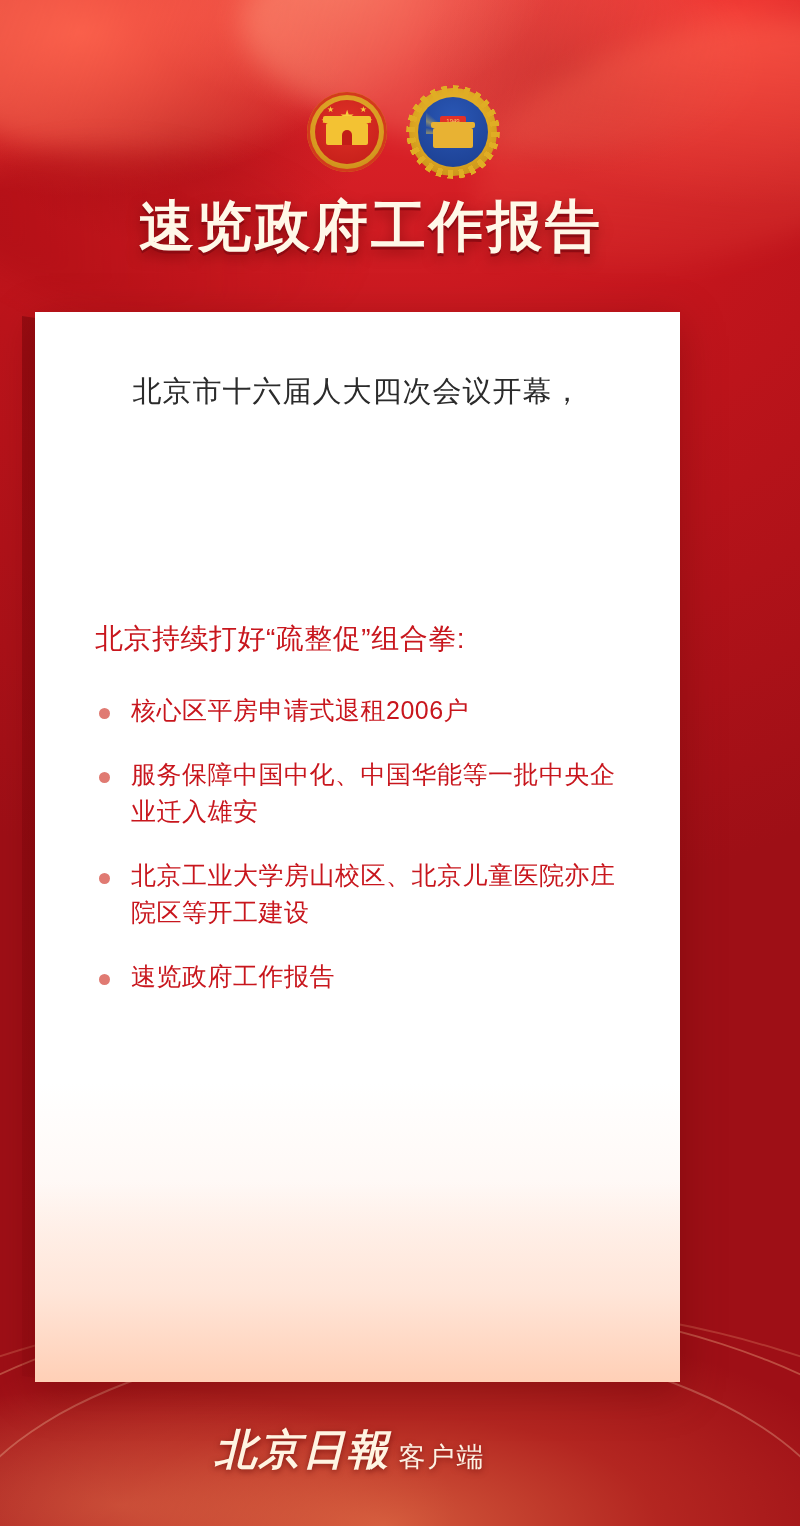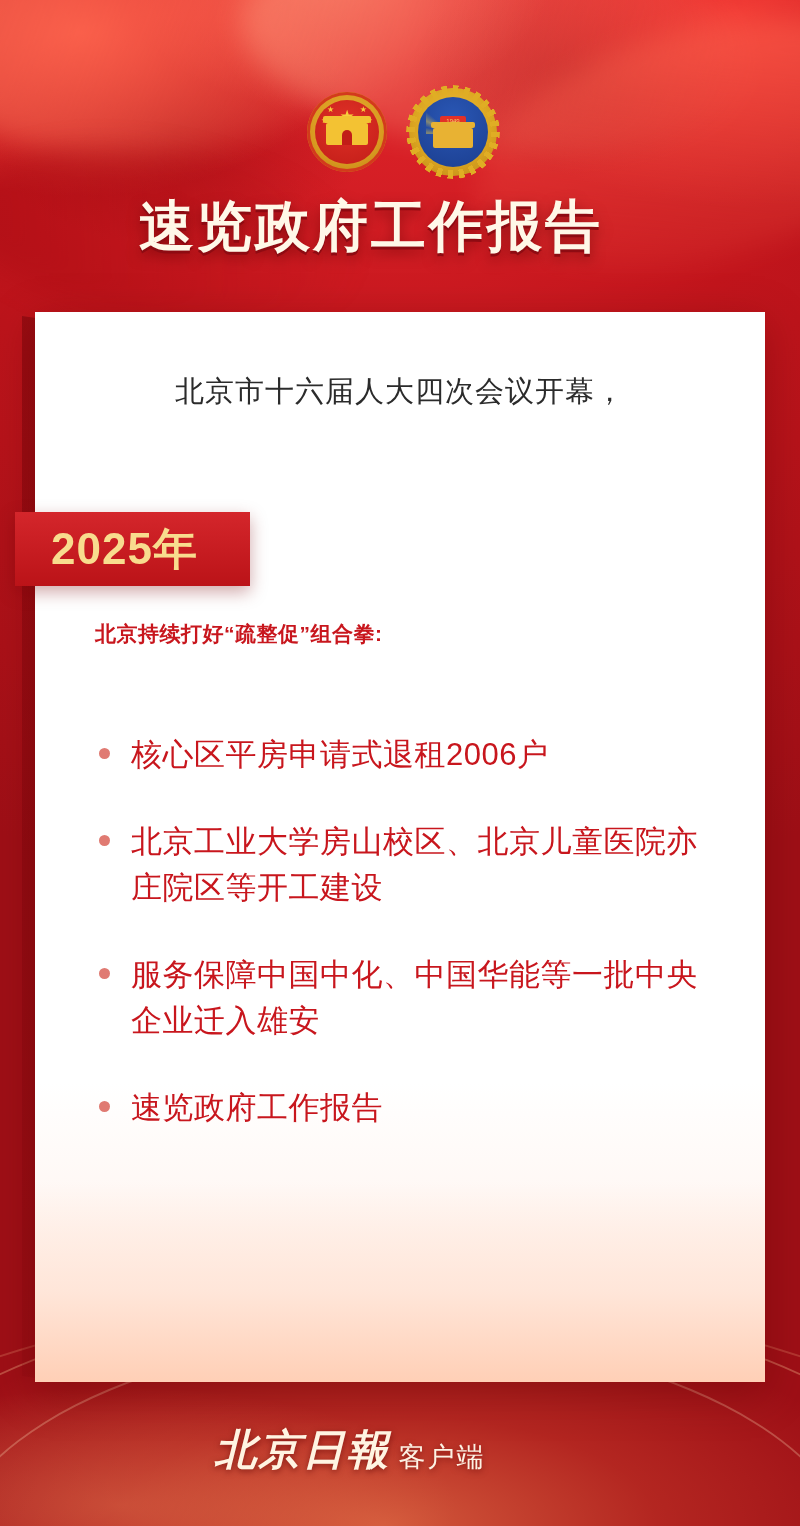--- a/index.html
+++ b/index.html
@@ -161,21 +161,21 @@
   
   .card-shadow-left {
     position: absolute; left: 22px; top: 316px; width: 26px; height: 1060px;
     background: linear-gradient(180deg, rgba(120,5,10,.55), rgba(120,5,10,.15));
     transform: skewY(8deg);
     transform-origin: top left;
     z-index: 3;
   }
   .card {
     position: absolute; left: 35px; top: 312px;
-    width: 730px; height: 1070px;
+    width: 645px; height: 1070px;
     background: linear-gradient(180deg, #ffffff 0%, #ffffff 72%, #fff4ef 88%, #ffe7dd 100%);
     z-index: 4;
     box-shadow: 0 10px 40px rgba(90,0,4,.35);
   }
   .card-fade-bottom {
     position: absolute; left: 0; bottom: 0; width: 100%; height: 200px;
     background: linear-gradient(180deg, rgba(255,255,255,0) 0%, rgba(255,228,214,.85) 55%, rgba(255,206,180,.95) 100%);
     pointer-events: none;
   }
 
@@ -196,36 +196,35 @@
     display: flex; align-items: center;
     padding-left: 36px;
     box-shadow: 0 6px 16px rgba(120,5,10,.35);
   }
   .year-tab span {
     font-size: 44px; font-weight: 700; color: #f8dc8e; letter-spacing: 1px;
   }
 
   .section-title {
     position: absolute; left: 60px; top: 308px;
-    font-size: 21px; font-weight: 700; color: #c8161d; letter-spacing: .5px;
+    font-size: 28px; font-weight: 400; color: #c8161d; letter-spacing: .5px;
   }
 
   .bullets {
     position: absolute; left: 58px; top: 380px; right: 44px;
     list-style: none;
   }
   .bullets li {
     position: relative;
     padding-left: 38px;
     margin-bottom: 26px;
-    font-size: 31px;
+    font-size: 25px;
     line-height: 1.5;
     color: #c8161d;
     letter-spacing: .5px;
-    margin-top: 40px;
   }
   .bullets li .dot {
     position: absolute; left: 6px; top: 16px;
     width: 11px; height: 11px; border-radius: 50%;
     background: #e07a72;
   }
 
   
   .footer {
     position: absolute; left: 0; bottom: 48px; width: 700px;
@@ -289,38 +288,35 @@
   <div class="headline">速览政府工作报告</div>
 </div>
 
 <div class="card-shadow-left"></div>
 <div class="card">
 
   <div class="lead">
     <div>北京市十六届人大四次会议开幕，</div>
   </div>
 
-  <div class="year-tab">
-    <span>2025年</span>
-  </div>
 
   <div class="section-title">北京持续打好“疏整促”组合拳:</div>
 
   <ul class="bullets">
     <li>
       <span class="dot"></span>
       <span>核心区平房申请式退租2006户</span>
     </li>
     <li>
       <span class="dot"></span>
-      <span>北京工业大学房山校区、北京儿童医院亦庄院区等开工建设</span>
+      <span>服务保障中国中化、中国华能等一批中央企业迁入雄安</span>
     </li>
     <li>
       <span class="dot"></span>
-      <span>服务保障中国中化、中国华能等一批中央企业迁入雄安</span>
+      <span>北京工业大学房山校区、北京儿童医院亦庄院区等开工建设</span>
     </li>
     <li>
       <span class="dot"></span>
       <span>速览政府工作报告</span>
     </li>
   </ul>
 
   <div class="card-fade-bottom"></div>
 </div>
 

